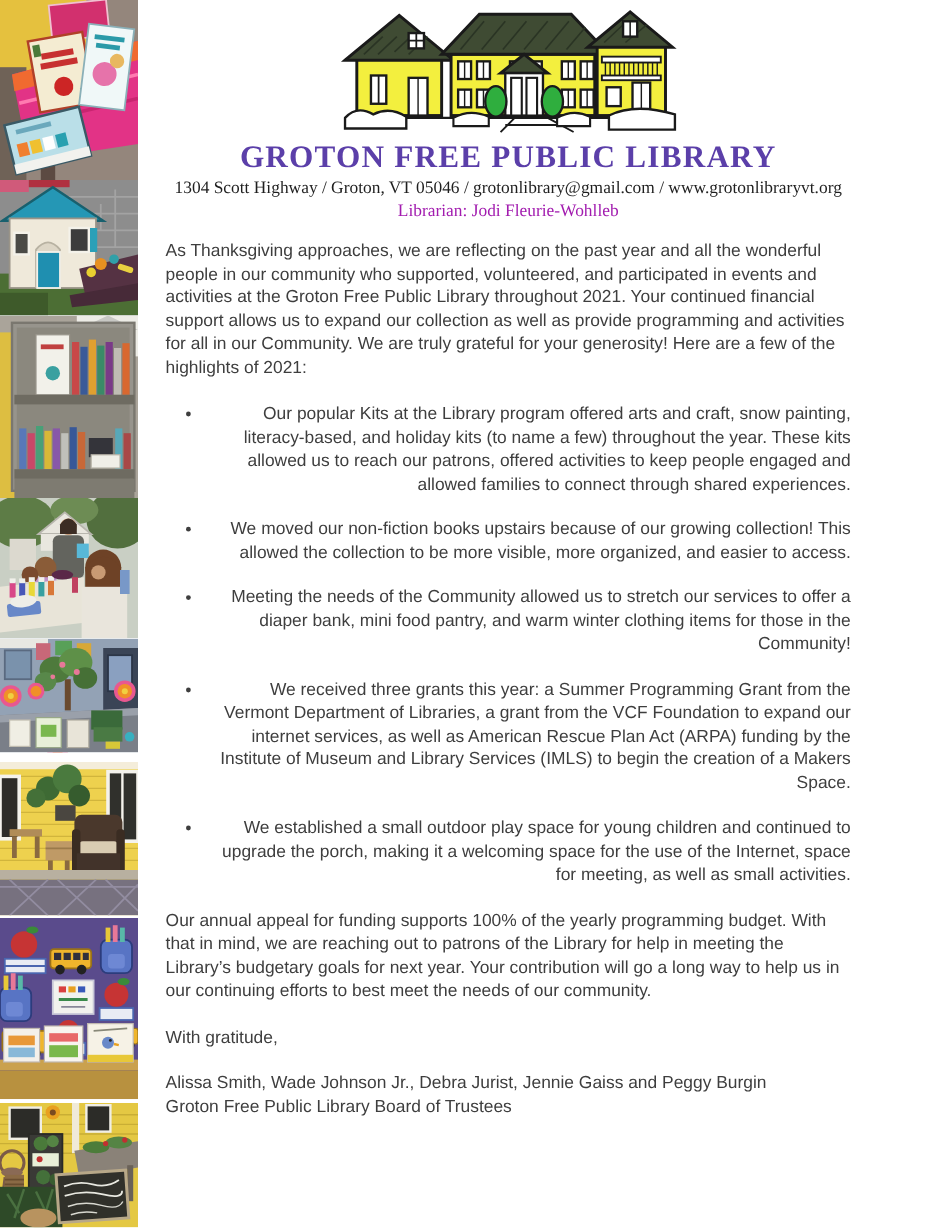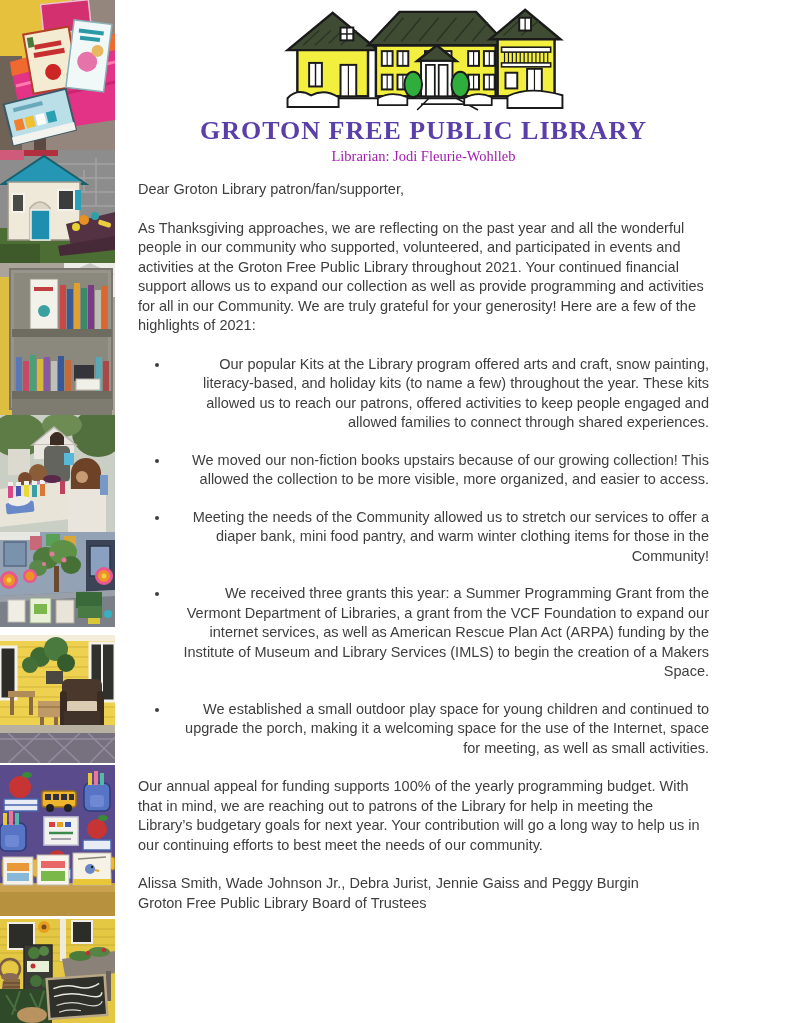--- a/index.html
+++ b/index.html
@@ -504,33 +504,34 @@
           <rect x="250" y="66" width="15" height="28" fill="#ffffff" stroke="#1a1a1a" stroke-width="2"></rect>
           <line x1="257.5" y1="66" x2="257.5" y2="94" stroke="#1a1a1a" stroke-width="1.2"></line>
 
           <path d="M6 96 Q16 85 30 93 Q44 86 58 95 L58 105 L6 105 Z" fill="#ffffff" stroke="#1a1a1a" stroke-width="2"></path>
           <path d="M98 96 Q112 88 128 95 L128 103 L98 103 Z" fill="#ffffff" stroke="#1a1a1a" stroke-width="1.8"></path>
           <path d="M186 96 Q200 88 214 95 L214 103 L186 103 Z" fill="#ffffff" stroke="#1a1a1a" stroke-width="1.8"></path>
           <path d="M230 94 Q252 83 286 93 L286 106 L230 106 Z" fill="#ffffff" stroke="#1a1a1a" stroke-width="2"></path>
         </svg>
       </div>
       <h1 class="org-name">GROTON FREE PUBLIC LIBRARY</h1>
+      <div class="addr-line">1304 Scott Highway / Groton, VT 05046 / grotonlibrary@gmail.com / www.grotonlibraryvt.org</div>
       <div class="librarian-line">Librarian: Jodi Fleurie-Wohlleb</div>
     </header>
 
     <section class="letter-body">
-      <p>Dear Groton Library patron/fan/supporter,</p>
       <p>As Thanksgiving approaches, we are reflecting on the past year and all the wonderful people in our community who supported, volunteered, and participated in events and activities at the Groton Free Public Library throughout 2021. Your continued financial support allows us to expand our collection as well as provide programming and activities for all in our Community. We are truly grateful for your generosity! Here are a few of the highlights of 2021:</p>
       <ul>
         <li>Our popular Kits at the Library program offered arts and craft, snow painting, literacy-based, and holiday kits (to name a few) throughout the year. These kits allowed us to reach our patrons, offered activities to keep people engaged and allowed families to connect through shared experiences.</li>
         <li>We moved our non-fiction books upstairs because of our growing collection! This allowed the collection to be more visible, more organized, and easier to access.</li>
         <li>Meeting the needs of the Community allowed us to stretch our services to offer a diaper bank, mini food pantry, and warm winter clothing items for those in the Community!</li>
         <li>We received three grants this year: a Summer Programming Grant from the Vermont Department of Libraries, a grant from the VCF Foundation to expand our internet services, as well as American Rescue Plan Act (ARPA) funding by the Institute of Museum and Library Services (IMLS) to begin the creation of a Makers Space.</li>
         <li>We established a small outdoor play space for young children and continued to upgrade the porch, making it a welcoming space for the use of the Internet, space for meeting, as well as small activities.</li>
       </ul>
       <p>Our annual appeal for funding supports 100% of the yearly programming budget. With that in mind, we are reaching out to patrons of the Library for help in meeting the Library’s budgetary goals for next year. Your contribution will go a long way to help us in our continuing efforts to best meet the needs of our community.</p>
+      <p>With gratitude,</p>
       <p>
         <span class="sig-line">Alissa Smith, Wade Johnson Jr., Debra Jurist, Jennie Gaiss and Peggy Burgin</span><br>
         <span class="sig-line">Groton Free Public Library Board of Trustees</span>
       </p>
     </section>
   </main>
 </div>
 
 </body></html>

